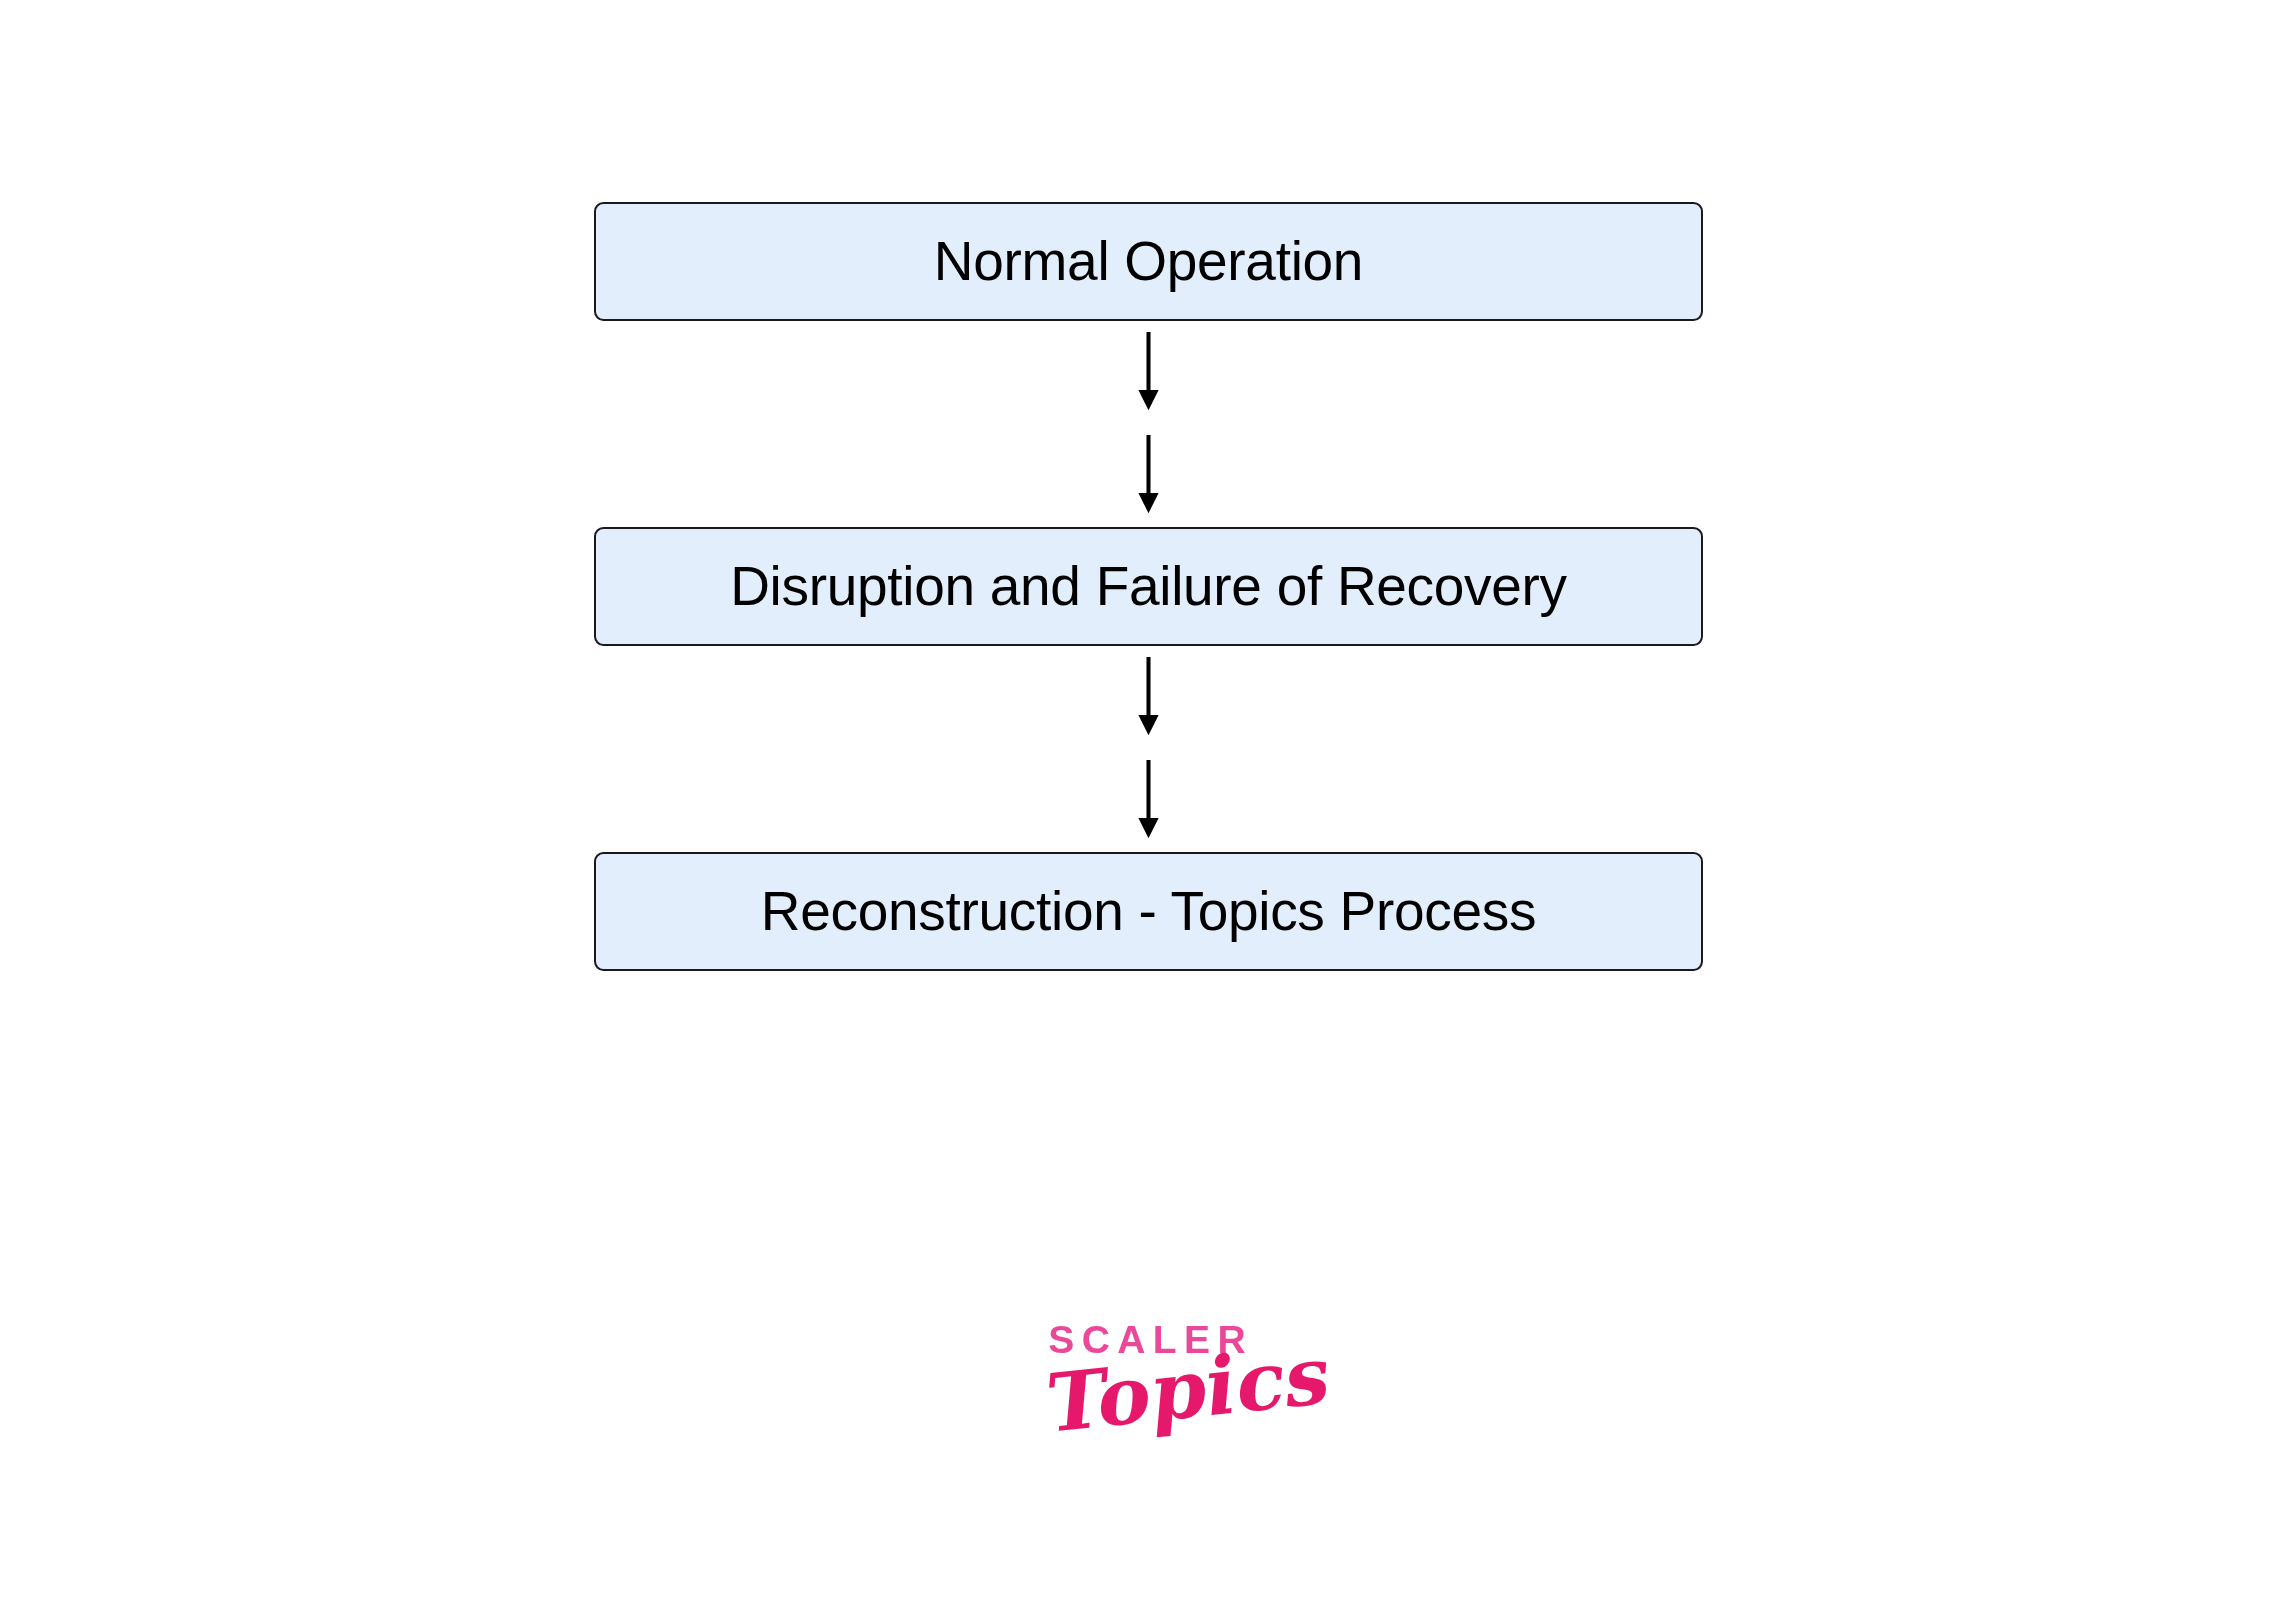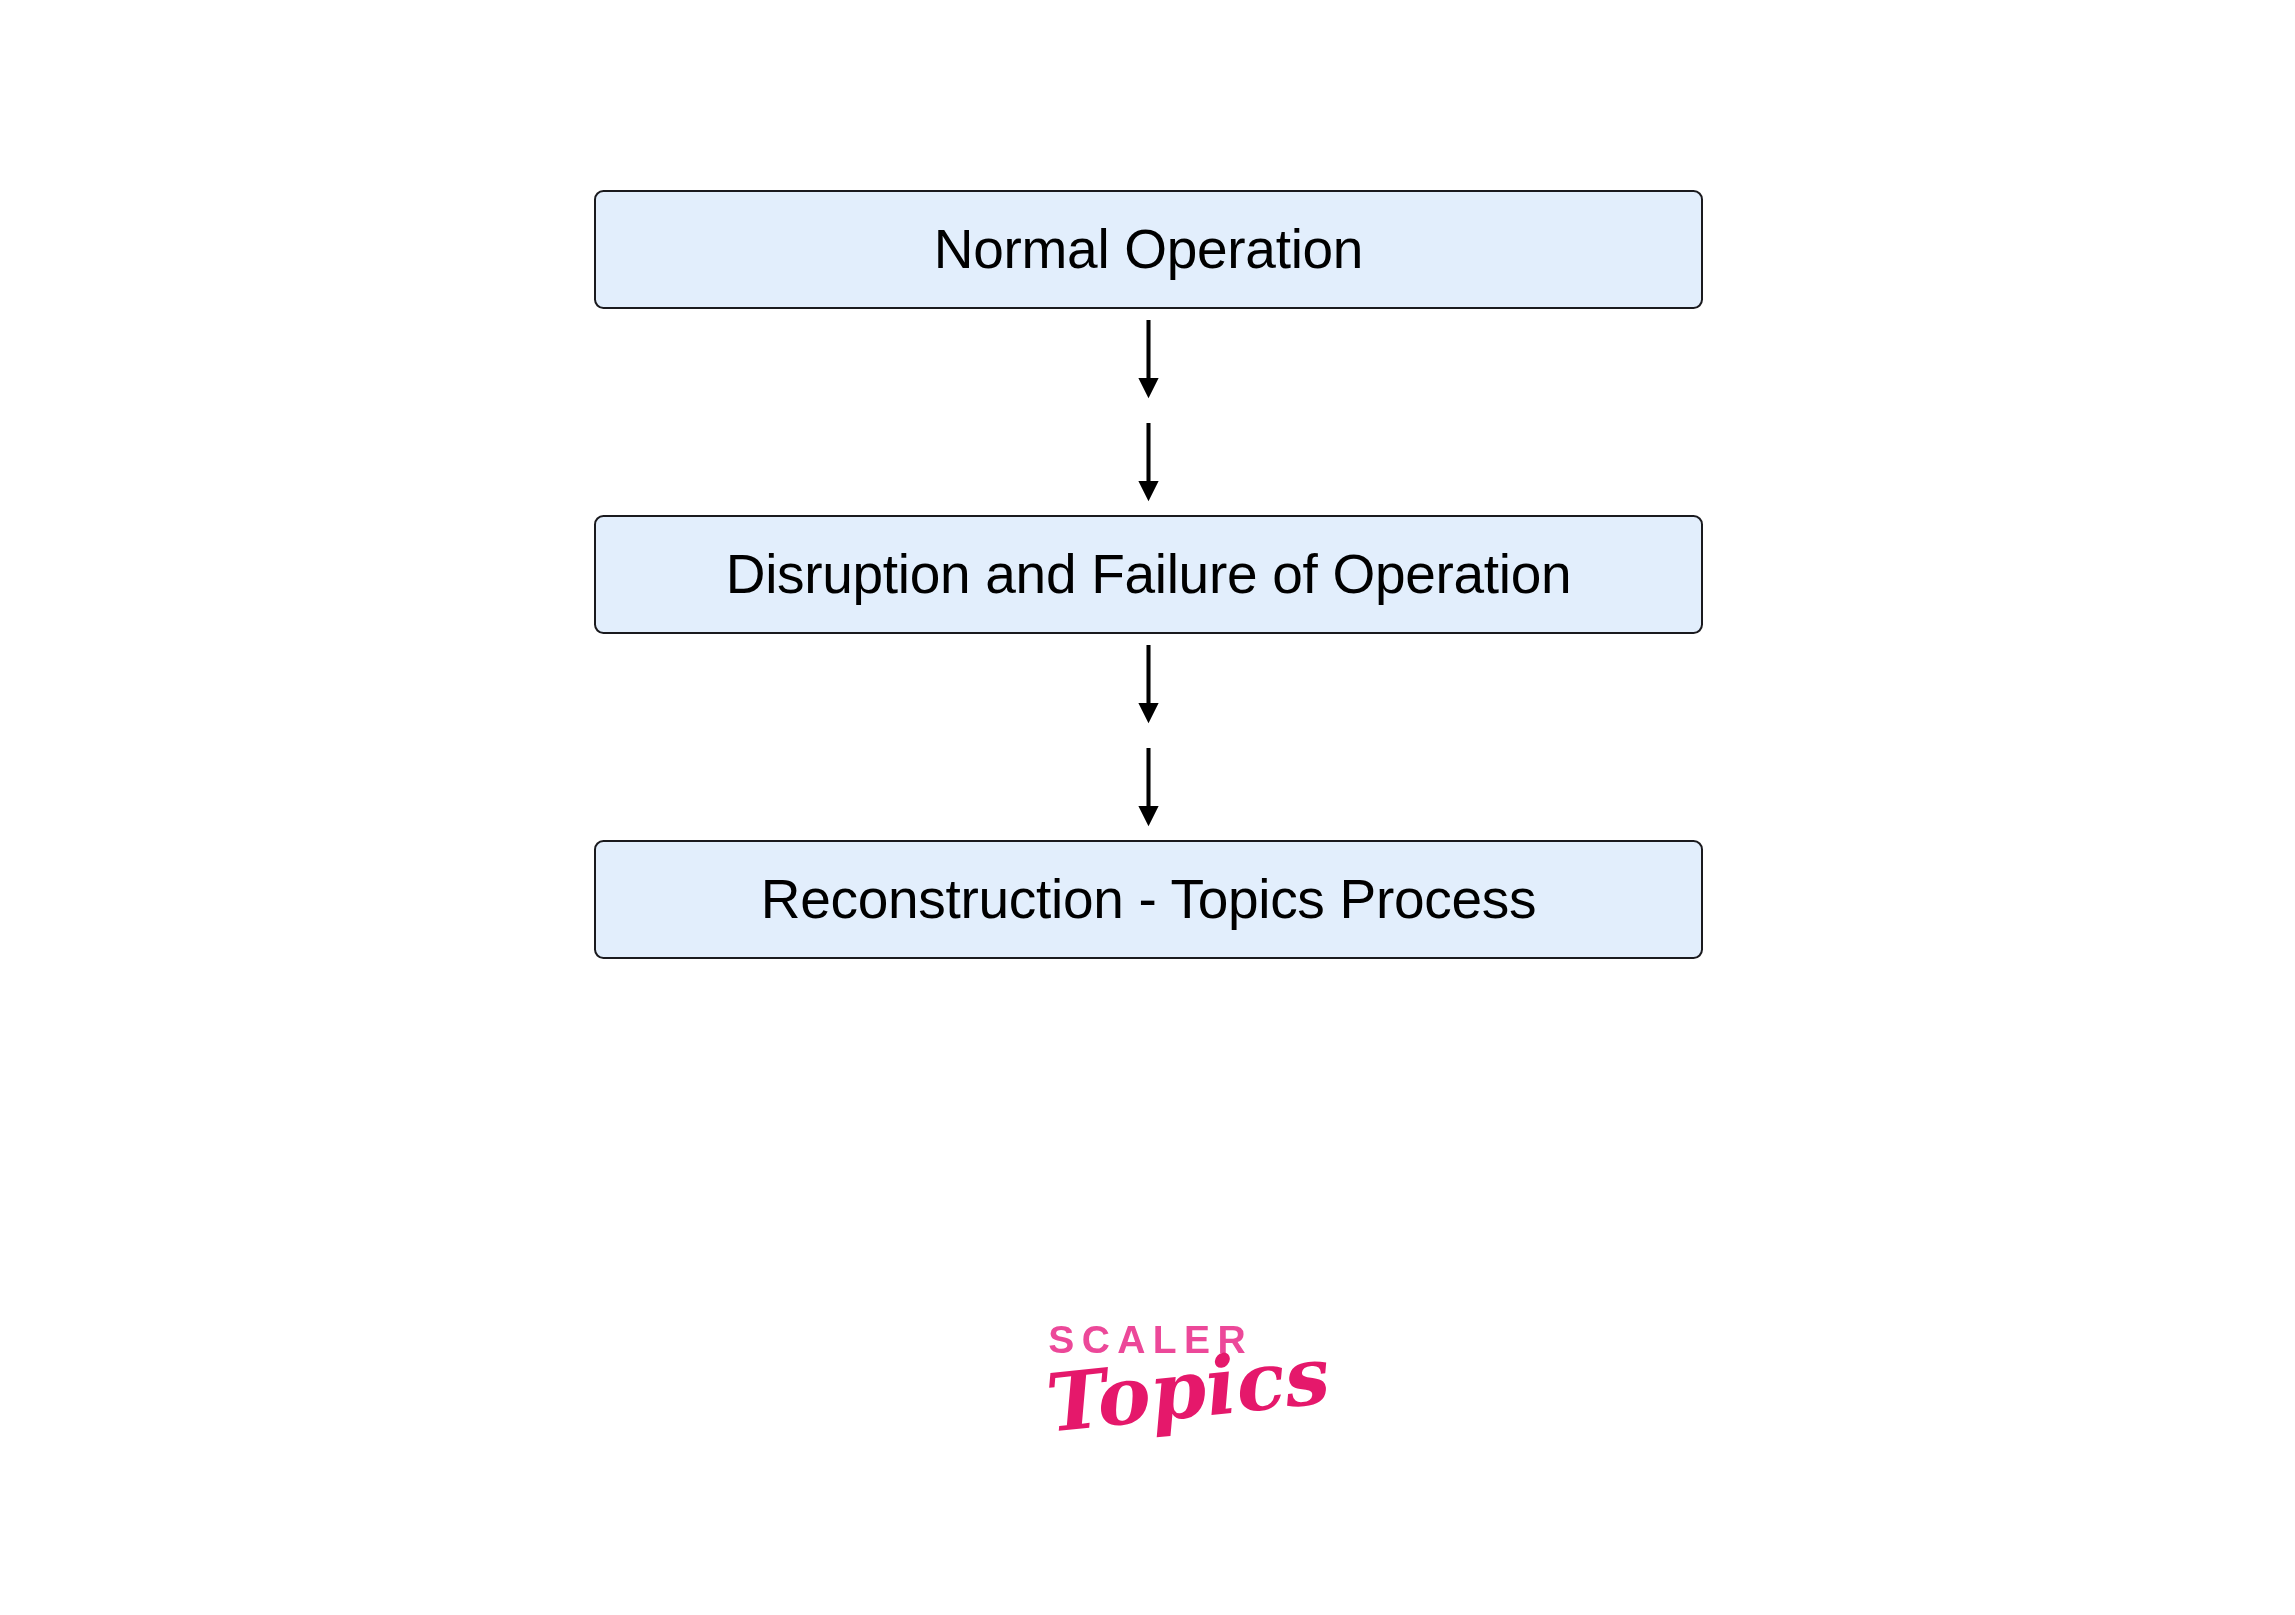--- a/index.html
+++ b/index.html
@@ -19,21 +19,21 @@
     width: 2295px;
     height: 1616px;
     background: #ffffff;
     overflow: hidden;
   }
 
   
   #flow {
     position: absolute;
     left: 594px;
-    top: 190px;
+    top: 202px;
     width: 1109px;
   }
 
   .flow-step {
     display: block;
   }
 
   .node-box {
     position: relative;
     box-sizing: border-box;
@@ -132,21 +132,21 @@
 
     <div class="connector">
       <svg width="27" height="81" viewBox="0 0 40 120" aria-hidden="true">
         <line x1="20" y1="0" x2="20" y2="92" stroke="#000000" stroke-width="6"></line>
         <polygon points="20,116 5,86 35,86" fill="#000000"></polygon>
       </svg>
     </div>
 
     <div class="flow-step">
       <div class="node-box">
-        <span class="node-label">Disruption and Failure of Operation</span>
+        <span class="node-label">Disruption and Failure of Recovery</span>
       </div>
     </div>
 
     <div class="connector">
       <svg width="27" height="81" viewBox="0 0 40 120" aria-hidden="true">
         <line x1="20" y1="0" x2="20" y2="92" stroke="#000000" stroke-width="6"></line>
         <polygon points="20,116 5,86 35,86" fill="#000000"></polygon>
       </svg>
     </div>
 

